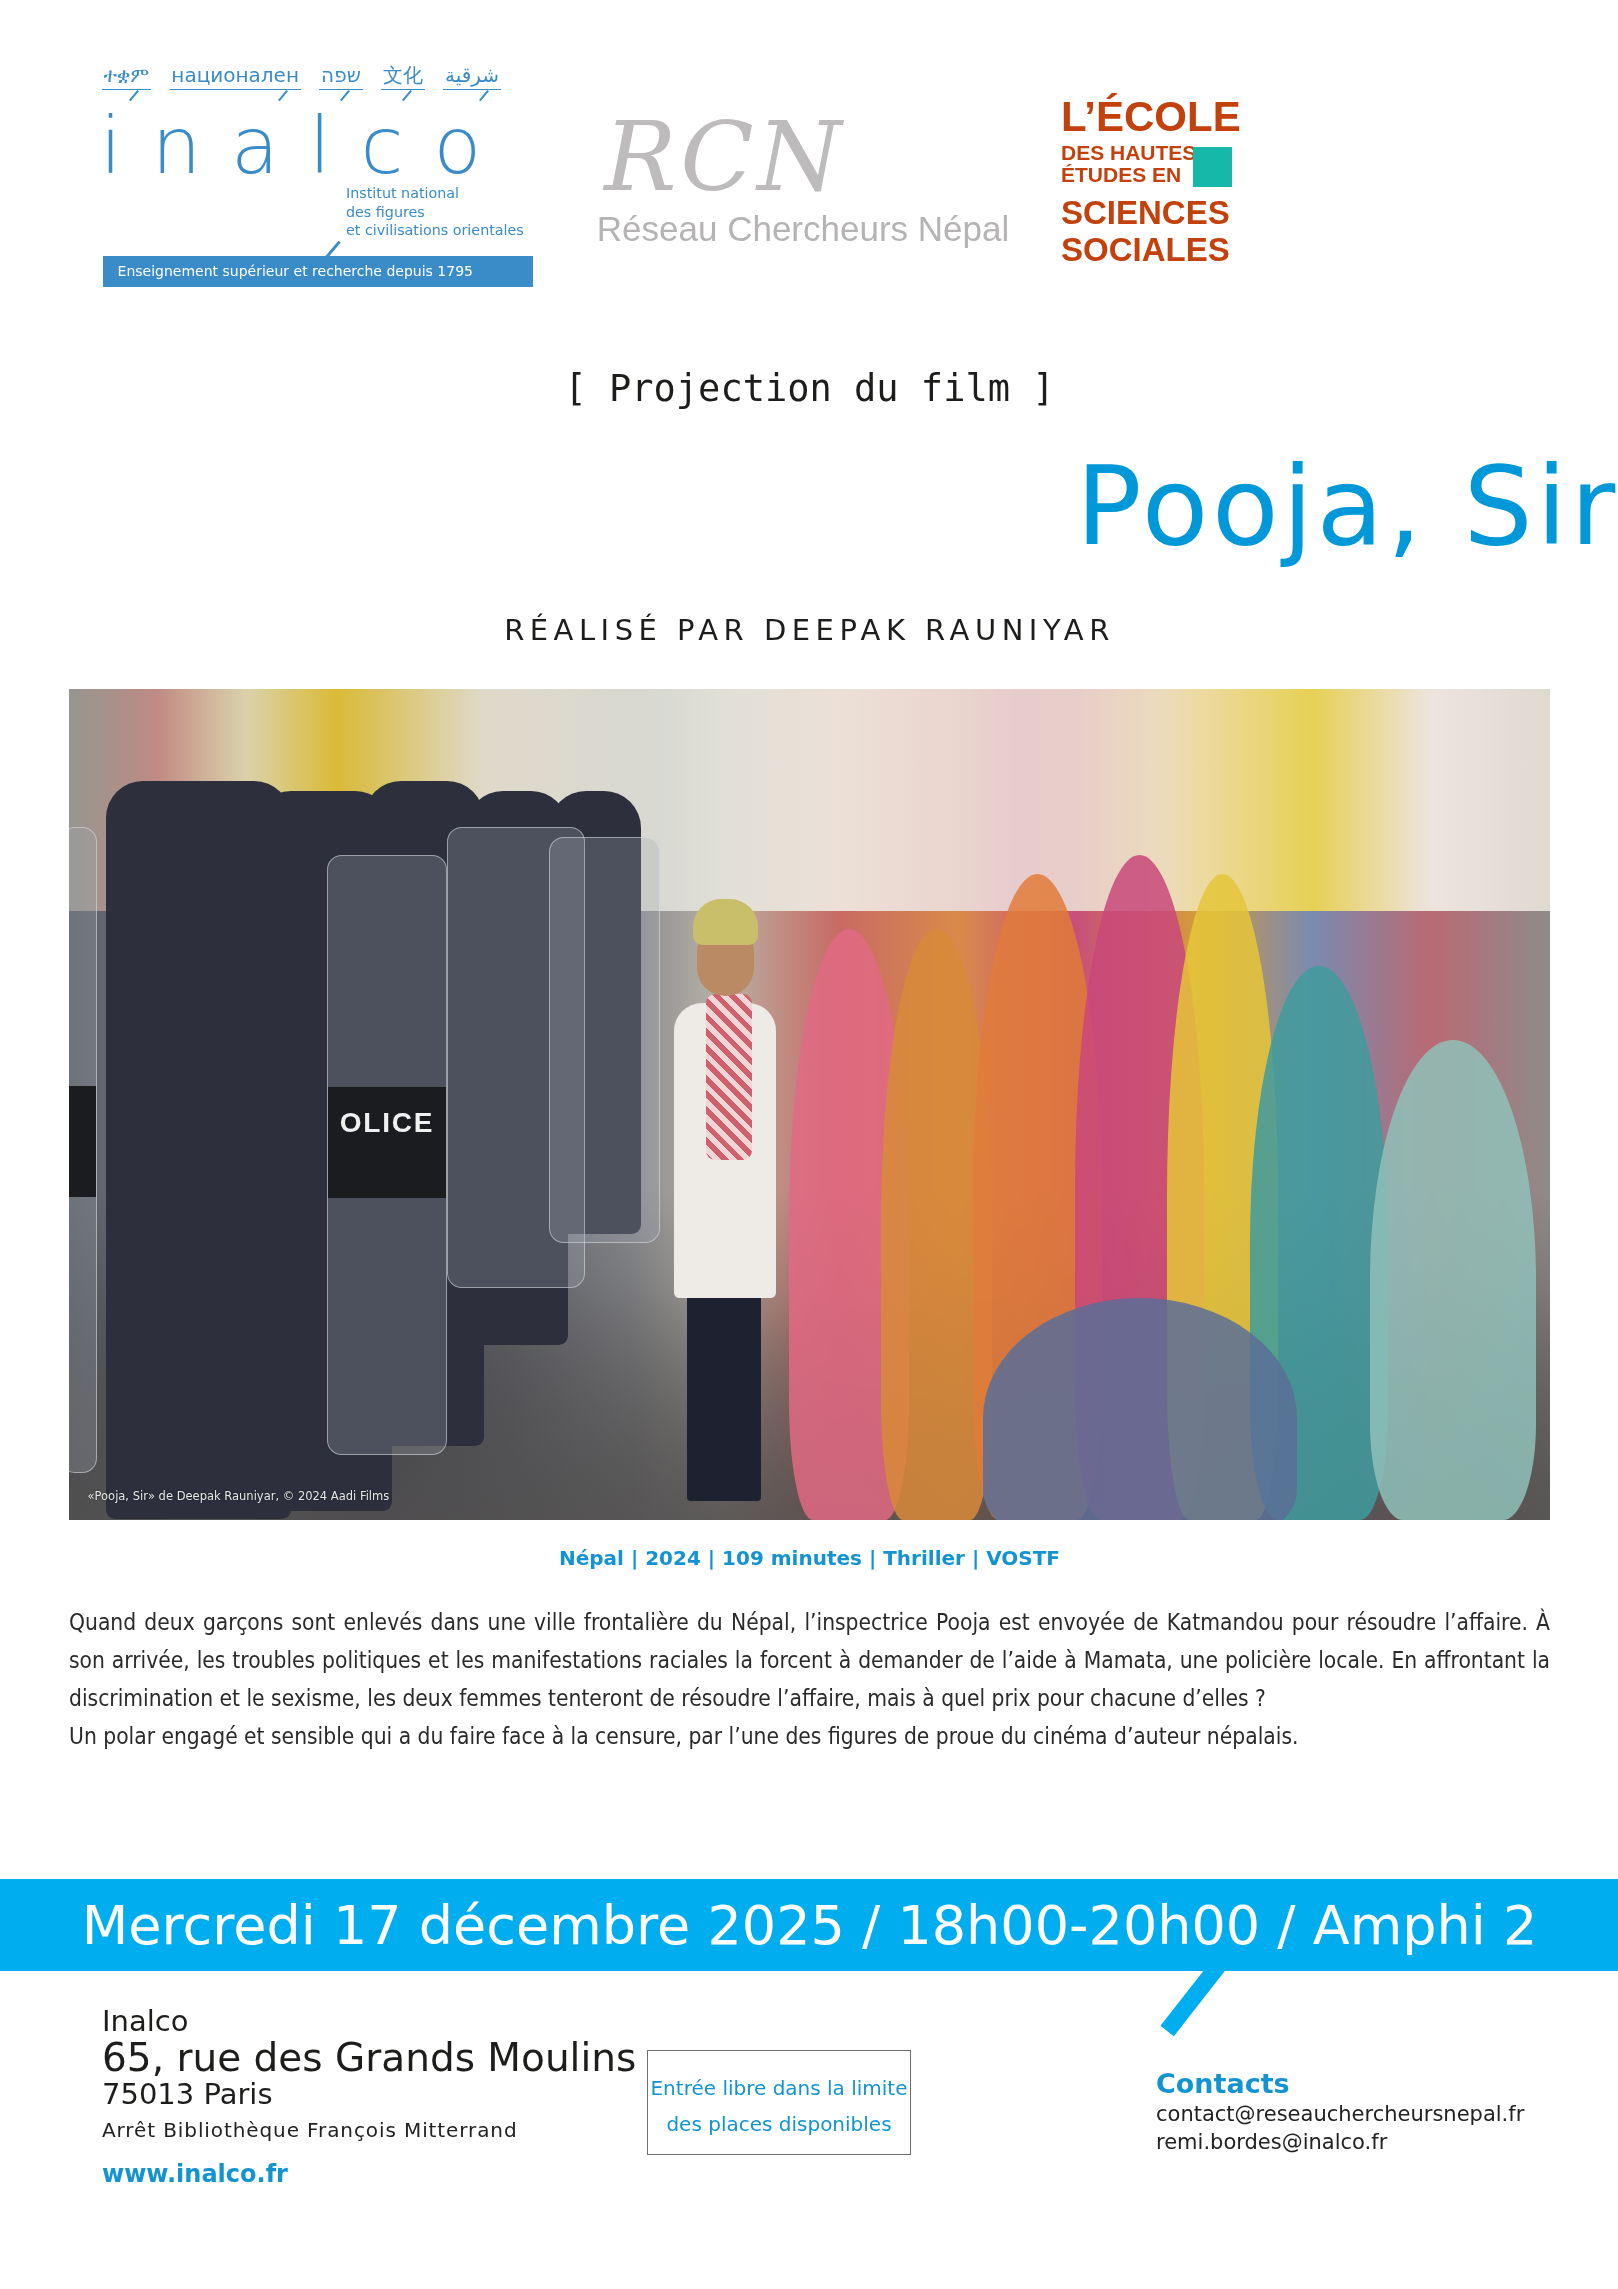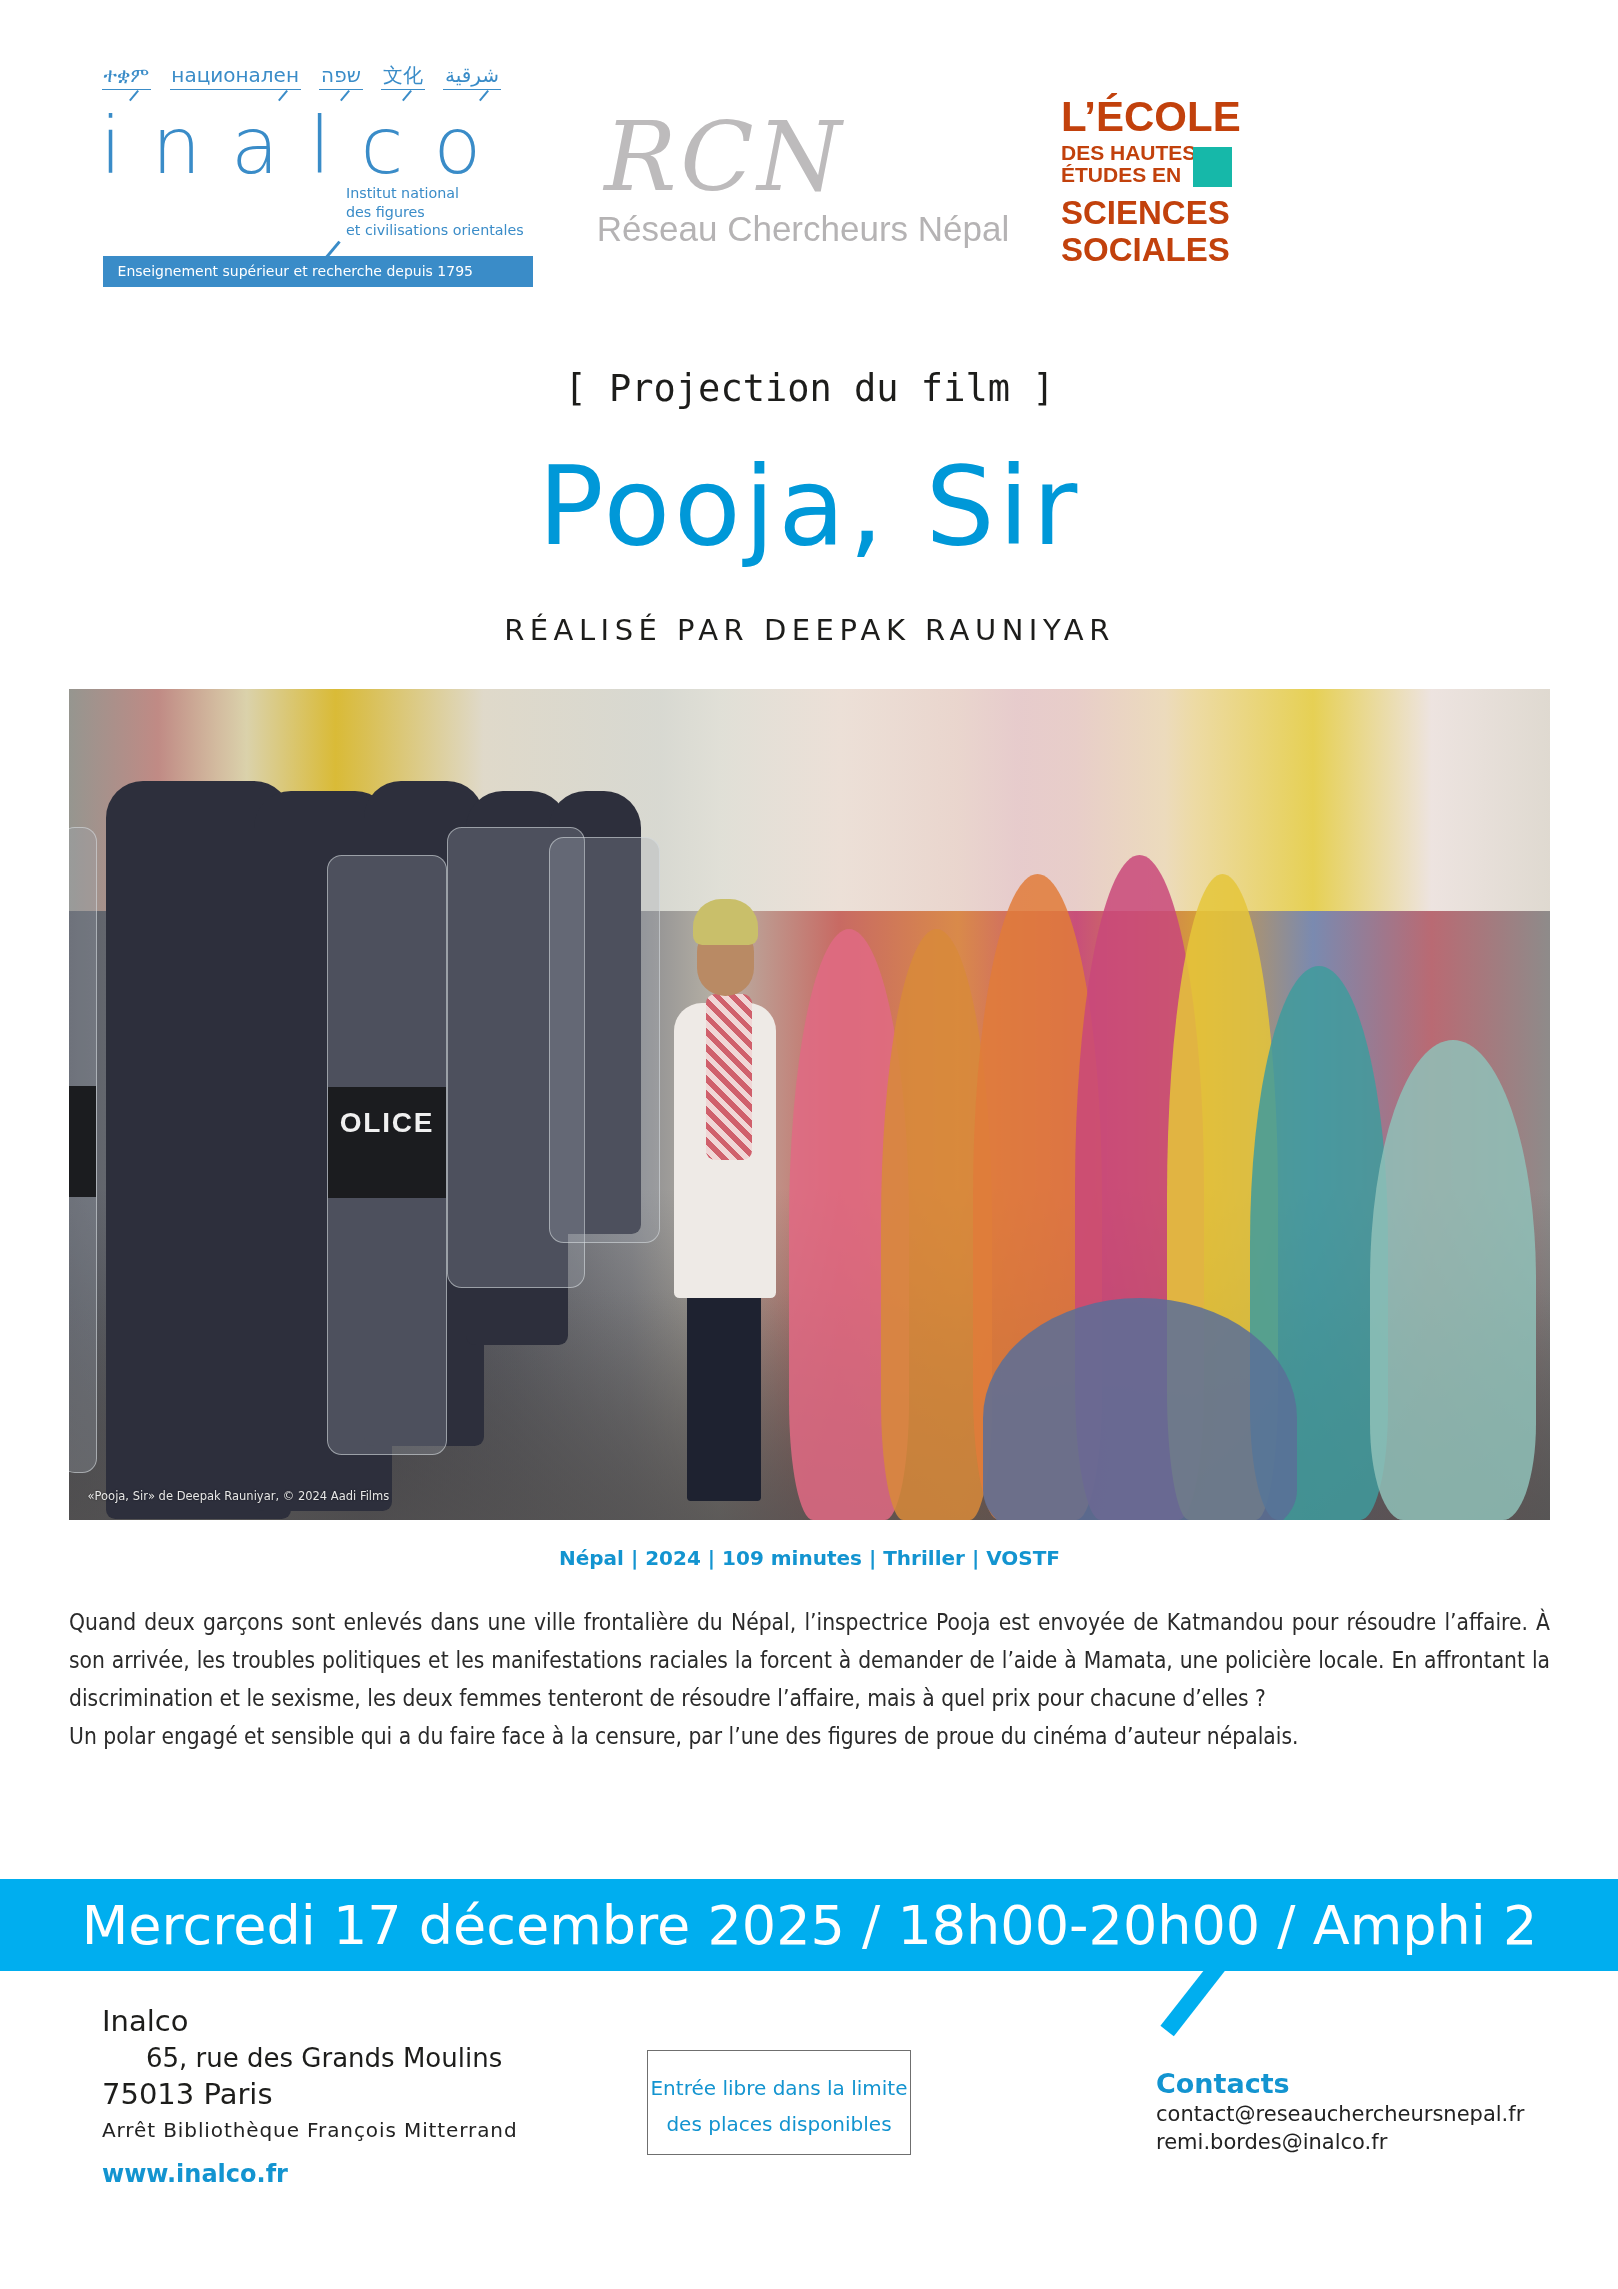--- a/index.html
+++ b/index.html
@@ -21,21 +21,21 @@
     .rcn-name { position: absolute; left: 1.8px; top: 100px; font-family: "Liberation Sans", sans-serif; font-size: 35px; color: #b5b3b4; white-space: nowrap; }
 
     .logo-ehess { position: absolute; left: 1061px; top: 96px; width: 185px; height: 185px; color: #c2410c; font-family: Liberation Sans, sans-serif; font-weight: bold; }
     .ehess-l1 { font-size: 42px; line-height: 42px; letter-spacing: 0; }
     .ehess-small { font-size: 21px; line-height: 22px; margin-top: 3.7px; }
     .ehess-big { font-size: 33px; line-height: 37px; margin-top: 8px; }
     .ehess-square { position: absolute; left: 132px; top: 51px; width: 39px; height: 40px; background: #16b8a9; }
 
     
     .kicker { position: absolute; left: 0; width: 1619px; top: 367px; text-align: center; font-family: "DejaVu Sans Mono", monospace; font-size: 37px; color: #1d1d1b; letter-spacing: 0; }
-    .film-title { position: absolute; left: 0; width: 1619px; top: 452px; text-align: center; font-family: "DejaVu Sans", sans-serif; font-size: 109px; line-height: 1; color: #0098d8; letter-spacing: 3.7px; font-weight: 400; }
+    .film-title { position: absolute; left: 0; width: 1619px; top: 452px; text-align: right; font-family: "DejaVu Sans", sans-serif; font-size: 109px; line-height: 1; color: #0098d8; letter-spacing: 3.7px; font-weight: 400; }
     .director { position: absolute; left: 0; width: 1619px; top: 613px; text-align: center; font-family: "DejaVu Sans", sans-serif; font-size: 29px; color: #1d1d1b; letter-spacing: 5.5px; }
 
     
     .photo { position: absolute; left: 69px; top: 689px; width: 1481px; height: 831px; overflow: hidden;
       background:
         linear-gradient(180deg, rgba(0,0,0,0) 60%, rgba(40,38,38,0.55) 100%),
         linear-gradient(90deg, #5b5e66 0%, #7c7f86 10%, #4b4c58 20%, #6a6c74 30%, #8a8b8f 38%, #b8b2a6 44%, #c86a63 52%, #d98a4a 60%, #c84f7a 68%, #d49a3c 76%, #7a8ab0 84%, #b96a73 92%, #8e8b8a 100%);
     }
     .photo-sky { position: absolute; left: 0; top: 0; width: 100%; height: 222px;
       background: linear-gradient(90deg, #9c9c94 0%, #c98d86 6%, #e6dcb0 12%, #e8c632 18%, #ede6d4 28%, #dfe0d8 40%, #f0ede4 52%, #e9d6d8 64%, #efe4c9 74%, #f2d84a 84%, #f3f1ec 92%, #e8e2d8 100%); opacity: 0.9; }
@@ -58,21 +58,21 @@
     .synopsis p.last { text-align: left; }
 
     
     .date-band { position: absolute; left: 0; top: 1879px; width: 1619px; height: 92px; background: #00aeef; }
     .date-text { position: absolute; left: 0; width: 1619px; top: 1893px; text-align: center; font-family: "DejaVu Sans", sans-serif; font-size: 54px; line-height: 65px; color: #ffffff; letter-spacing: 0; white-space: nowrap; }
     .date-tail { position: absolute; left: 1211px; top: 1964px; width: 16.6px; height: 85px; background: #00aeef; transform: rotate(38deg); transform-origin: top center; }
 
     
     .venue { position: absolute; left: 102px; top: 2003px; color: #1d1d1b; font-family: "DejaVu Sans", sans-serif; }
     .venue-name { font-size: 29px; line-height: 37px; }
-    .venue-street { font-size: 26px; line-height: 36px; margin-left: 44px; }
+    .venue-street { font-size: 39px; line-height: 36px; }
     .venue-city { font-size: 29px; line-height: 36px; }
     .venue-transit { font-size: 20px; line-height: 37px; margin-top: 5.5px; color: #222; letter-spacing: 0.9px; }
     .venue-stop { font-size: 20px; line-height: 37px; color: #222; letter-spacing: 0.9px; }
     .venue-link { display: block; font-size: 24px; line-height: 33px; margin-top: 9.2px; color: #1394d0; font-weight: bold; text-decoration: none; }
 
     .entry-box { position: absolute; left: 647px; top: 2050px; width: 264px; height: 105px; border: 1.8px solid #6f6f6f; text-align: center; padding-top: 18.5px; font-family: "DejaVu Sans", sans-serif; font-size: 20px; line-height: 36px; color: #1394d0; }
 
     .contacts { position: absolute; left: 1156px; top: 2067px; font-family: "DejaVu Sans", sans-serif; color: #1d1d1b; }
     .contacts-title { font-size: 27px; line-height: 33px; color: #1394d0; font-weight: bold; }
     .contacts-line { font-size: 21px; line-height: 28px; color: #222; display: block; text-decoration: none; }

